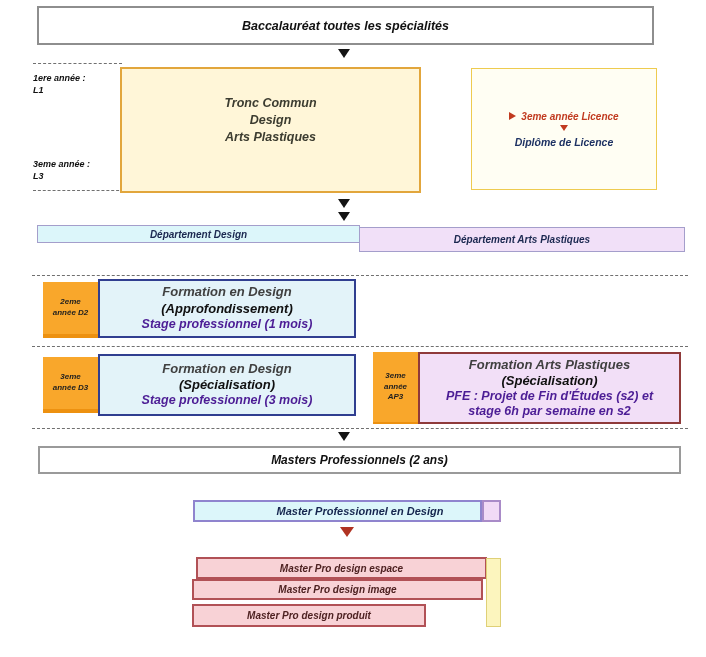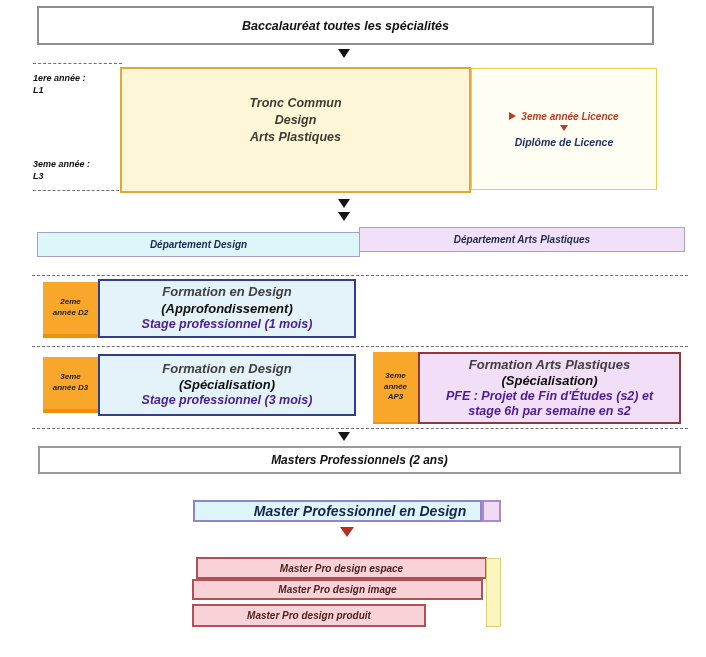--- a/index.html
+++ b/index.html
@@ -40,21 +40,21 @@
   .tab{background:#F9A72B;border-bottom:4px solid #ED9110;font-weight:bold;font-size:8px;color:#1F1F1F;line-height:1.35;}
 
   
   .formation{background:#E3F3F9;border:2px solid #303E90;line-height:1.25;}
   .formation .t,.ap3 .t{font-weight:bold;font-size:13px;color:#404040;}
   .formation .s,.ap3 .s{font-weight:bold;font-size:13px;color:#101010;}
   .formation .r,.ap3 .r{font-weight:bold;font-size:12.5px;color:#4c1d95;}
   .ap3{background:#F2DFF7;border:2px solid #8F3A3A;line-height:1.2;}
 
   
-  .mpd{background:#DCF6FA;border:2px solid #8F84CE;font-weight:bold;font-size:14px;color:#15254E;padding-left:45px;}
+  .mpd{background:#DCF6FA;border:2px solid #8F84CE;font-weight:bold;font-size:11px;color:#15254E;padding-left:45px;}
   .mpd-tab{background:#F1DAF6;border:2px solid #A98BC8;}
 
   
   .pink{background:#F8D2D6;border:2px solid #B15156;font-weight:bold;font-size:10px;color:#4E2222;}
   .ystrip{background:#FCF5BE;border:1px solid #DFD077;}
 
   .yearlbl{font-weight:bold;font-size:9px;color:#111;line-height:1.35;}
 </style>
 </head>
 <body>
@@ -72,39 +72,39 @@
 
   <div class="abs yearlbl" style="left:33px;top:72px;width:88px;">
     <div>1ere année :</div>
     <div>L1</div>
   </div>
   <div class="abs yearlbl" style="left:33px;top:158px;width:88px;">
     <div>3eme année :</div>
     <div>L3</div>
   </div>
 
-  <div class="abs tronc" style="left:120px;top:67px;width:351px;height:126px;">
+  <div class="abs tronc" style="left:120px;top:67px;width:301px;height:126px;">
     <div>Tronc Commun</div>
     <div>Design</div>
     <div>Arts Plastiques</div>
   </div>
 
   <div class="abs licence col" style="left:471px;top:68px;width:186px;height:122px;">
     <div class="center">
       <span class="arr-right"></span>
       <span class="yr">3eme année Licence</span>
     </div>
     <div class="arr-down small-red" style="margin:3px 0;"></div>
     <div class="dip">Diplôme de Licence</div>
   </div>
 
   <div class="abs arr-down" style="left:338px;top:199px;"></div>
   <div class="abs arr-down" style="left:338px;top:212px;"></div>
 
-  <div class="abs dept design center" style="left:37px;top:232px;width:323px;height:25px;">
+  <div class="abs dept design center" style="left:37px;top:225px;width:323px;height:18px;">
     <span>Département Design</span>
   </div>
   <div class="abs dept arts center" style="left:359px;top:227px;width:326px;height:25px;">
     <span>Département Arts Plastiques</span>
   </div>
 
   <div class="abs dash" style="left:32px;top:275px;width:656px;"></div>
 
   <div class="abs tab col" style="left:43px;top:282px;width:55px;height:56px;">
     <div>2eme</div>

